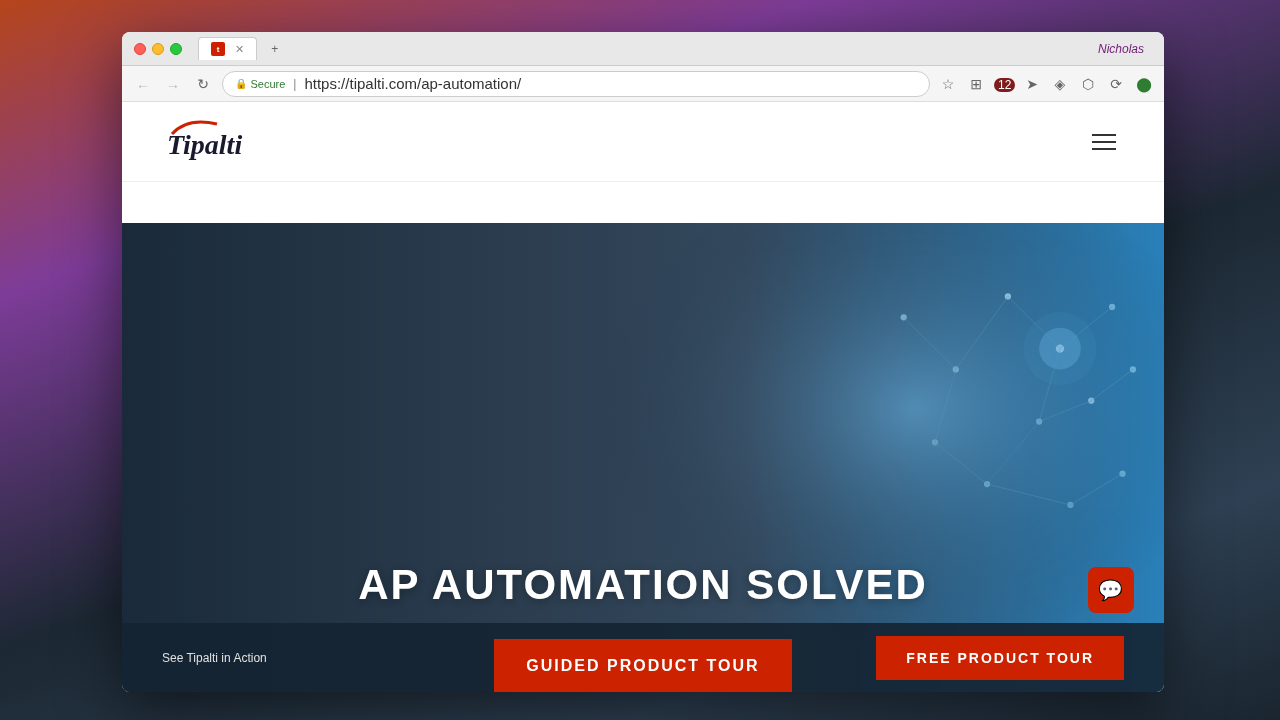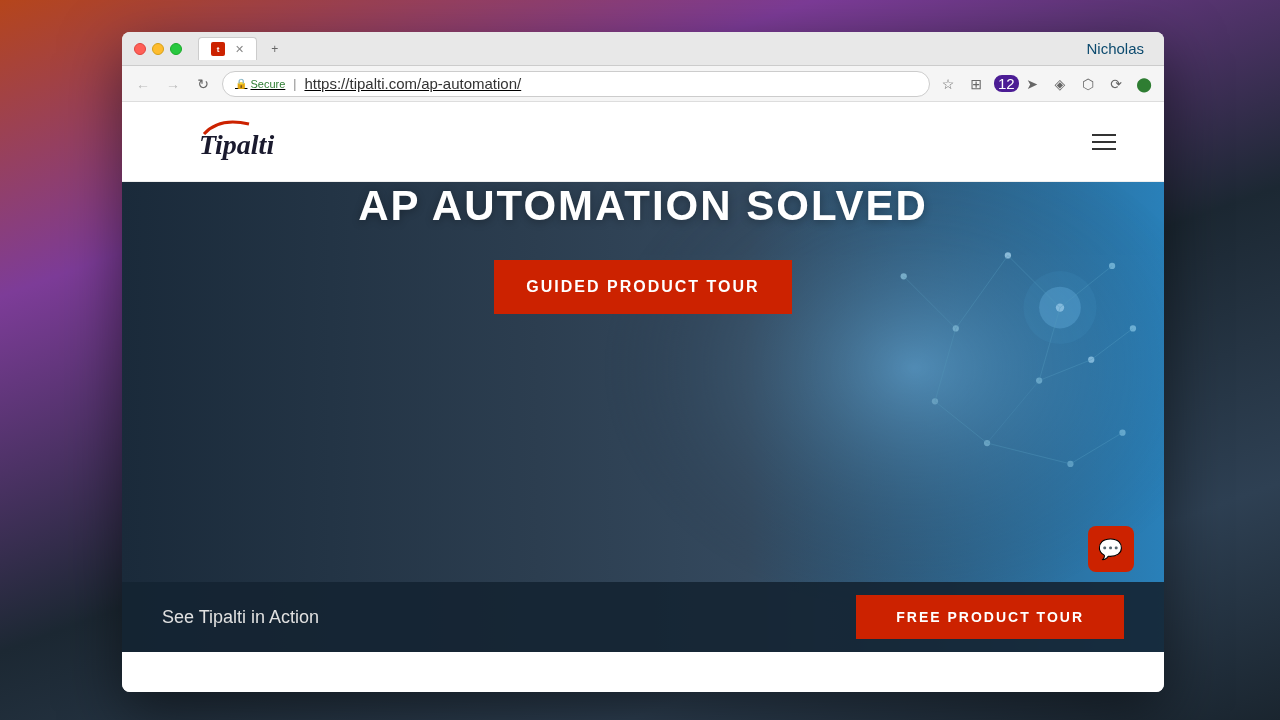--- a/index.html
+++ b/index.html
@@ -106,23 +106,24 @@
     .tab-new {
       margin-left: 6px;
       background: transparent;
       padding: 4px 8px;
       font-size: 12px;
       color: #666;
     }
 
     .user-name {
       margin-left: auto;
-      font-size: 15px;
-      color: #0c4a6e;
+      font-size: 12px;
+      color: #701a75;
       padding-right: 8px;
+      font-style: italic;
     }
 
     
     .browser-addressbar {
       height: 36px;
       background: #f5f5f5;
       display: flex;
       align-items: center;
       padding: 0 10px;
       gap: 8px;
@@ -146,21 +147,20 @@
       flex: 1;
       height: 26px;
       background: #fff;
       border: 1px solid #ccc;
       border-radius: 13px;
       display: flex;
       align-items: center;
       padding: 0 12px;
       gap: 6px;
       font-size: 12px;
-      text-decoration: underline;
     }
 
     .secure-badge {
       color: #2e7d32;
       font-size: 11px;
       display: flex;
       align-items: center;
       gap: 3px;
     }
 
@@ -227,21 +227,22 @@
 
     
     .hero-section {
       position: relative;
       height: 470px;
       background: linear-gradient(to right, #1a2a3a 0%, #2c3e50 40%, #34495e 60%, #2980b9 100%);
       overflow: hidden;
       display: flex;
       flex-direction: column;
       align-items: center;
-      justify-content: flex-start;
+      justify-content: flex-end;
+      margin-top: 41px;
     }
 
     
     .network-bg {
       position: absolute;
       right: 0;
       top: 0;
       width: 60%;
       height: 100%;
       opacity: 0.7;
@@ -299,28 +300,28 @@
       background: rgba(20, 35, 50, 0.9);
       height: 70px;
       display: flex;
       align-items: center;
       justify-content: space-between;
       padding: 0 40px;
     }
 
     .see-action-text {
       color: #e0e0e0;
-      font-size: 18px;
+      font-size: 12px;
     }
 
     .free-tour-btn {
       background: #cc2200;
       color: #fff;
       border: none;
-      padding: 14px 40px;
+      padding: 14px 30px;
       font-size: 14px;
       font-weight: 700;
       letter-spacing: 2px;
       cursor: pointer;
       text-transform: uppercase;
     }
 
     
     .chat-bubble {
       position: absolute;
@@ -373,35 +374,35 @@
       <span class="secure-badge">
         <span>Secure</span>
       </span>
       <span style="color:#888;margin:0 2px;">|</span>
       <span class="url-text">https://tipalti.com/ap-automation/</span>
     </div>
     <div class="address-icons">
       <span class="addr-icon">☆</span>
       <span class="addr-icon">⊞</span>
       <span class="addr-icon">
-        <span style="background:#4c1d95;color:white;border-radius:8px;font-size:15px;padding:0 4px;">12</span>
+        <span style="background:#7f1d1d;color:white;border-radius:8px;font-size:12px;padding:0 4px;">12</span>
       </span>
       <span class="addr-icon">➤</span>
       <span class="addr-icon">◈</span>
       <span class="addr-icon">⬡</span>
       <span class="addr-icon">⟳</span>
       <span class="addr-icon" style="color:#2e7d32;">⬤</span>
     </div>
   </div>
 
   <div class="browser-content">
 
     <div class="site-header">
       <div class="logo-container">
-        <div style="position:relative;display:inline-block;margin-left:32px;">
+        <div style="position:relative;display:inline-block;">
           
           <svg width="130" height="55" viewBox="0 0 130 55">
 
             <path d="M 10 22 Q 25 5 55 12" stroke="#cc2200" stroke-width="3" fill="none"></path>
 
             <text x="5" y="42" font-size="28" font-weight="600" font-style="italic" fill="#1a1a2e" font-family="Georgia, serif">Tipalti</text>
           </svg>
         </div>
       </div>
       <div class="hamburger">

